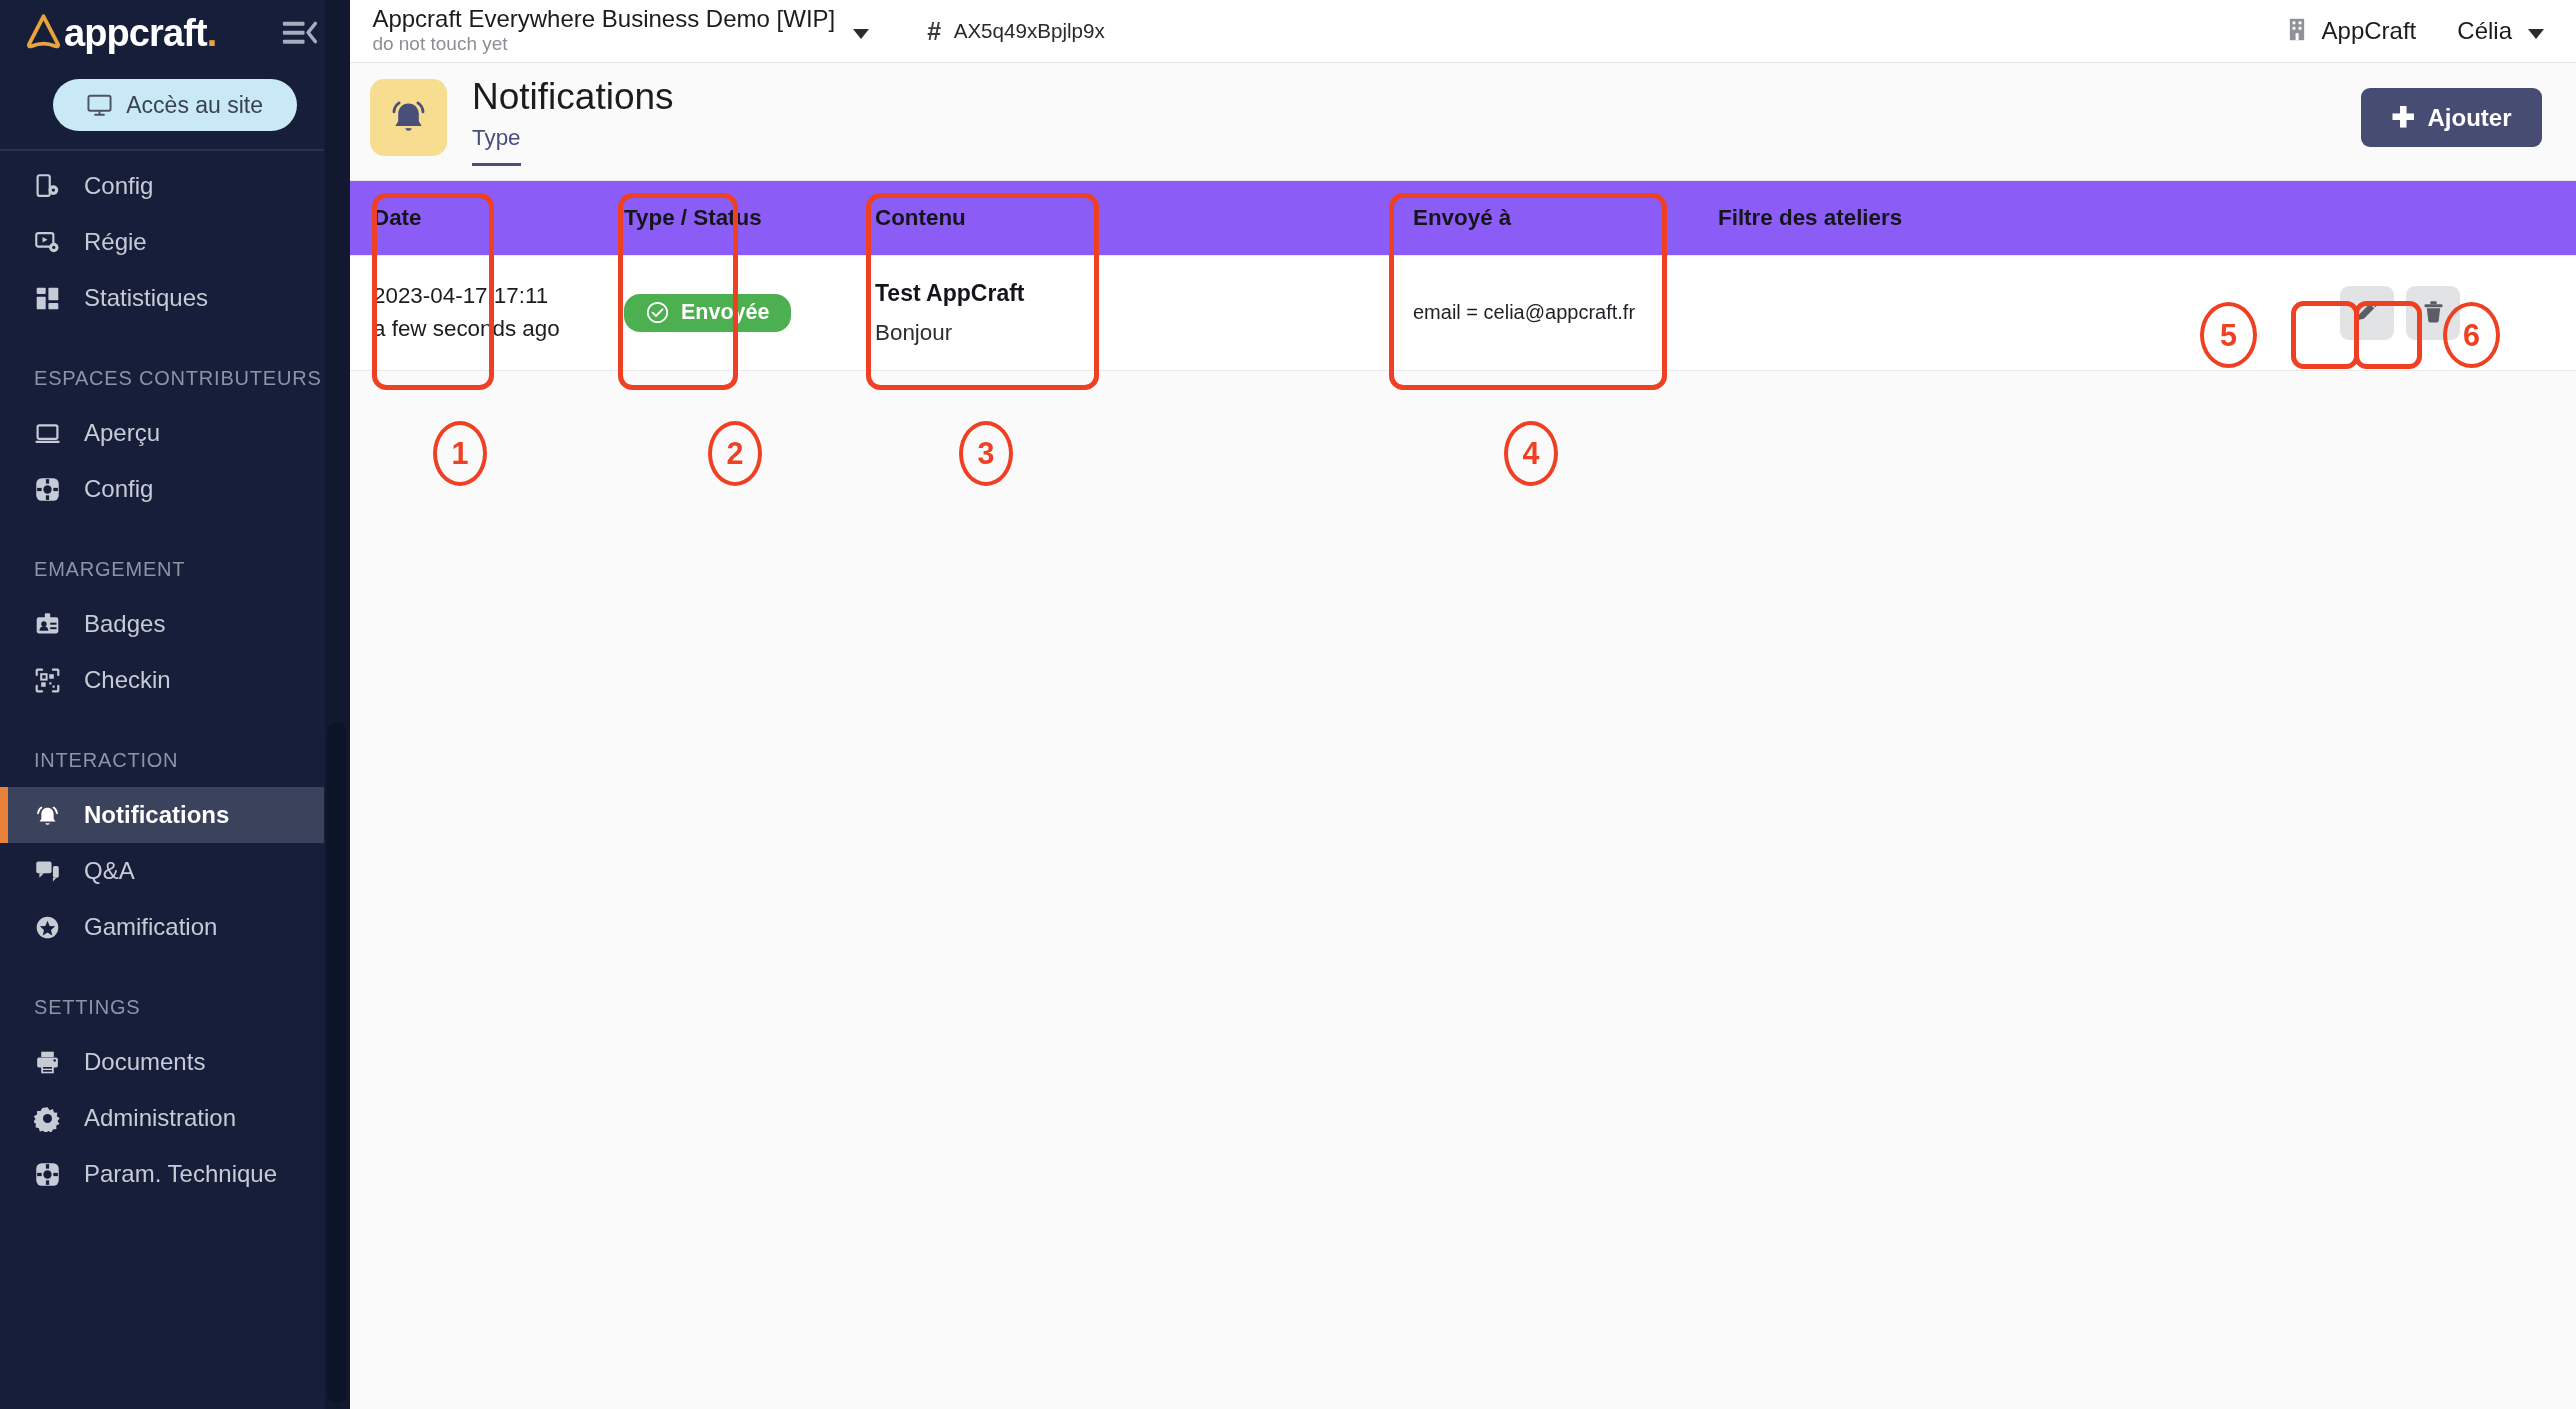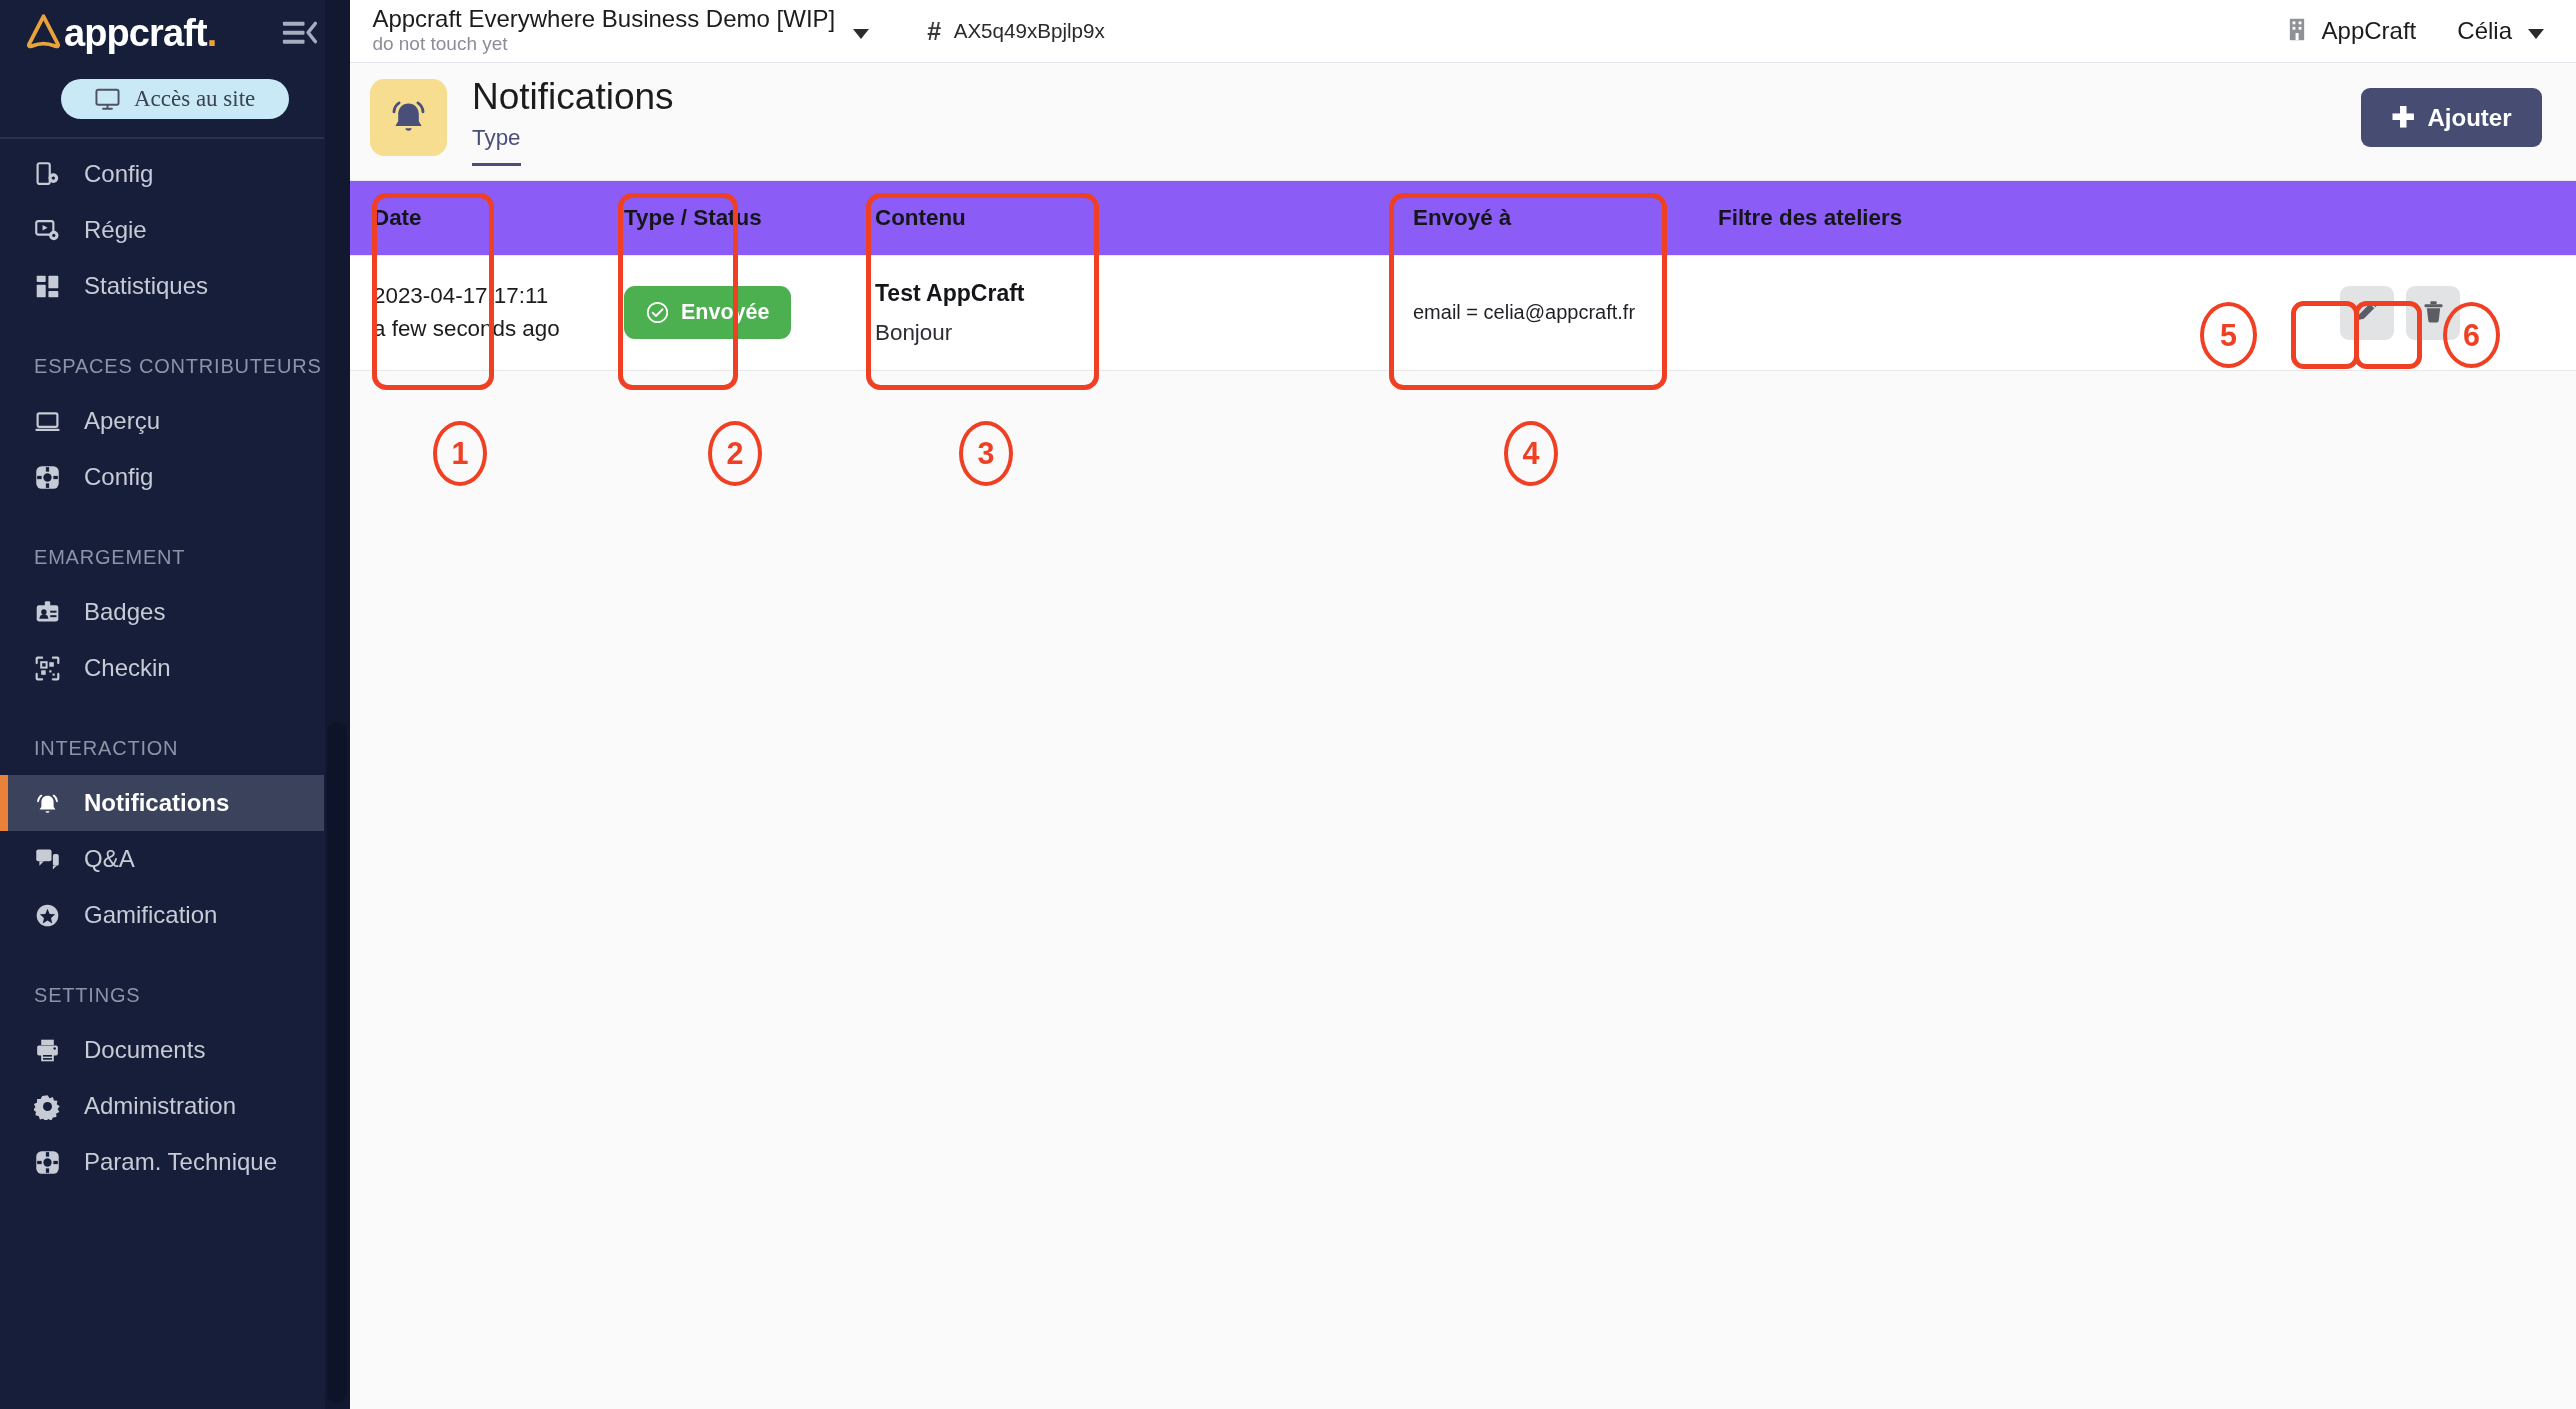--- a/index.html
+++ b/index.html
@@ -33,22 +33,22 @@
   .brand-logo-mark { width: 41px; height: 41px; flex: none; }
   .brand-word { font-size: 38px; color: #ffffff; letter-spacing: -0.9px; font-weight: 700; line-height: 1; }
   .brand-dot { color: #e8a33d; }
   .collapse-btn { margin-left: auto; margin-right: 16px; width: 36px; height: 27px; flex:none; cursor: pointer; }
 
   .access-wrap { display: flex; justify-content: center; padding: 14.3px 0 18px 0; }
   #access-site-button {
     display: inline-flex; align-items: center; gap: 14.3px;
     background: #c9e9f6; color: #3b4250;
     border: none; border-radius: 36px;
-    height: 40px; padding: 0 34px;
-    font-size: 23px; font-family: Liberation Serif, serif;
+    height: 52px; padding: 0 34px;
+    font-size: 23px; font-family: Liberation Sans, sans-serif;
     cursor: pointer;
   }
   .monitor-icon { width: 25px; height: 23px; flex: none; }
 
   .nav-divider { height: 1.8px; background: #2a3150; margin: 0 0 0 0; width: 324px; }
 
   .nav-list { padding-top: 7.2px; }
   .nav-item {
     position: relative;
     display: flex; align-items: center; gap: 23px;
@@ -133,22 +133,22 @@
   .c-content{ width: 251px; }
   .c-gap    { width: 287px; }
   .c-sentto { width: 305px; }
   .c-filter { width: 502px; }
   .c-actions{ width: 380px; }
 
   .date-line1 { font-size: 22.4px; color: #1c1c1e; line-height: 1.45; white-space: nowrap; }
   .date-line2 { font-size: 22.4px; color: #1c1c1e; line-height: 1.45; white-space: nowrap; }
   .status-pill {
     display: inline-flex; align-items: center; gap: 12.5px;
-    background: #4caf50; color: #ffffff; border-radius: 11px;
-    height: 53px; padding: 0 21.5px; font-size: 21.5px; font-weight: 700;
+    background: #4caf50; color: #ffffff; border-radius: 16px;
+    height: 38px; padding: 0 21.5px; font-size: 21.5px; font-weight: 700;
     cursor: pointer;
   }
   .check-ico { width: 23px; height: 23px; flex: none; }
   .content-title { font-size: 23px; font-weight: 700; color: #141519; line-height: 1.5; white-space: nowrap; }
   .content-body { font-size: 22.4px; color: #2b2d33; line-height: 1.5; margin-top: 5.4px; }
   .sentto-text { font-size: 20px; color: #1f2024; white-space: nowrap; }
   .th-filter { text-align: left; }
   .actions-cell { text-align: right; padding-right: 117px !important; }
   .actions-inner { display: inline-flex; gap: 12.5px; align-items: center; }
   .icon-btn {

